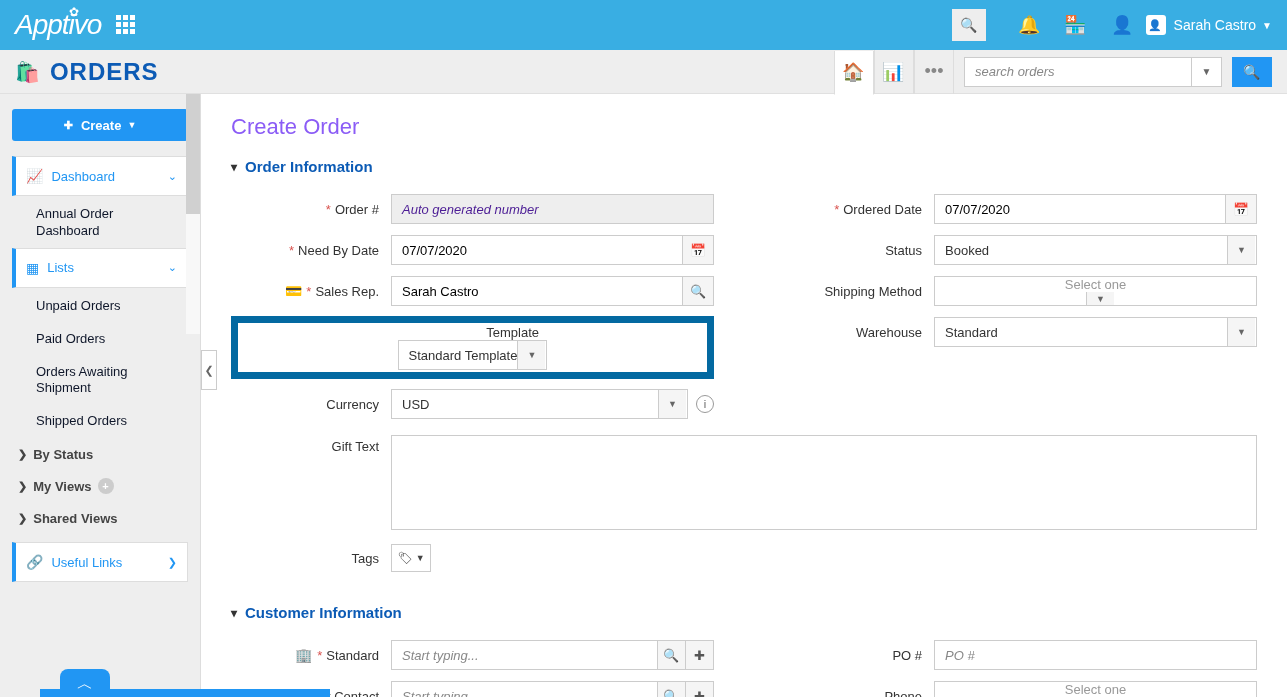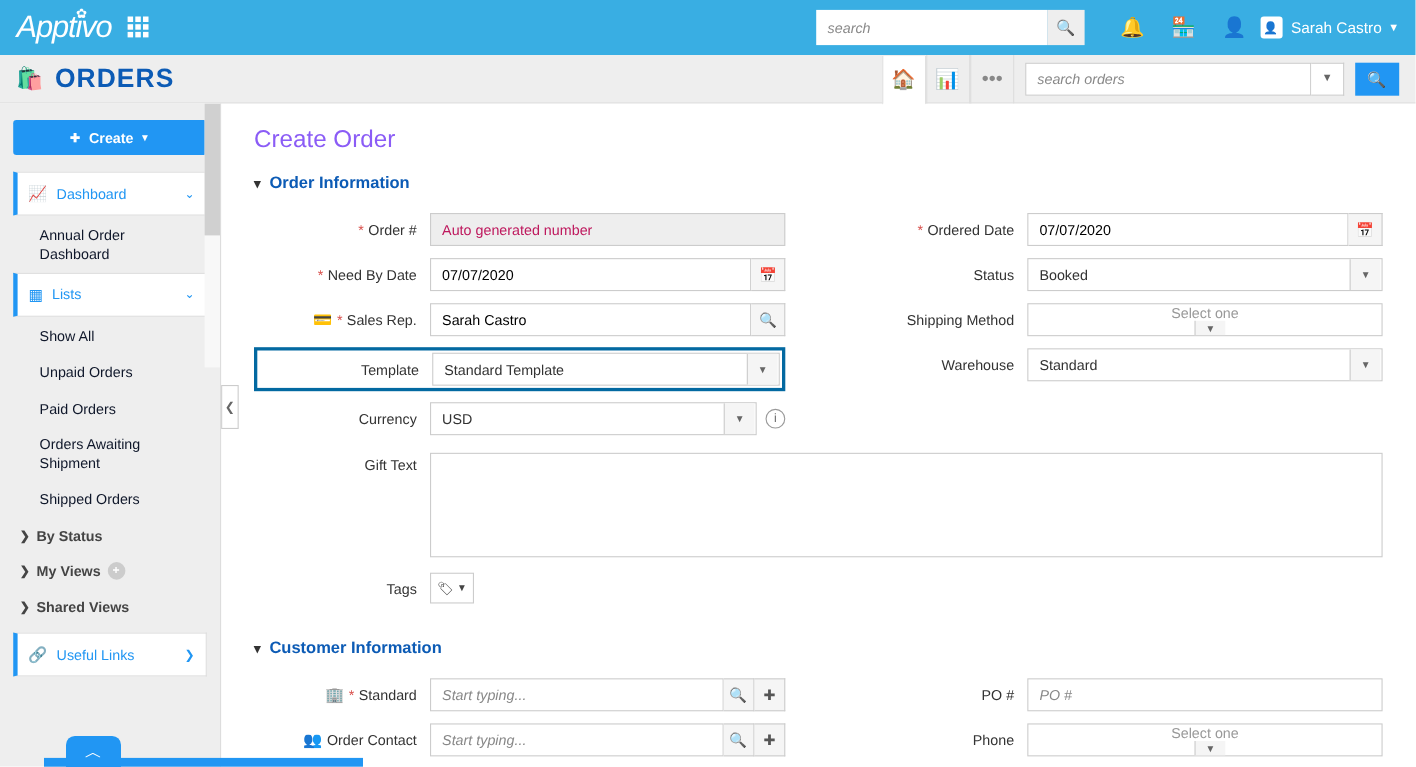--- a/index.html
+++ b/index.html
@@ -21,21 +21,21 @@
 .caret-down { margin-left: 6px; font-size: 10px; }
 
 
 .appbar { background: #eeeeee; height: 44px; display: flex; align-items: center; padding: 0 15px; border-bottom: 1px solid #e0e0e0; }
 .appbar .app-icon { color: #0c5bb5; font-size: 20px; margin-right: 10px; }
 .appbar .app-title { color: #0c5bb5; font-size: 24px; font-weight: 600; letter-spacing: 1px; }
 .appbar .spacer { flex: 1; }
 .appbar .tab { width: 40px; height: 44px; display: flex; align-items: center; justify-content: center; border-left: 1px solid #ddd; border-right: 1px solid #ddd; cursor: pointer; color: #888; font-size: 18px; }
 .appbar .tab.active { background: #fff; color: #0c5bb5; border-bottom: 1px solid #fff; position: relative; top: 1px; height: 44px; }
 .app-search { display: flex; margin-left: 10px; }
-.app-search input { width: 260px; height: 30px; border: 1px solid #ccc; padding: 0 10px; font-size: 13px; outline: none; }
+.app-search input { width: 228px; height: 30px; border: 1px solid #ccc; padding: 0 10px; font-size: 13px; outline: none; }
 .app-search .dd-btn { width: 30px; height: 30px; background: #fff; border: 1px solid #ccc; border-left: none; cursor: pointer; font-size: 10px; color: #666; }
 .app-search .search-btn { width: 40px; height: 30px; background: #2196f3; border: none; margin-left: 10px; cursor: pointer; color: #fff; font-size: 14px; }
 
 
 .layout { display: flex; height: calc(100vh - 94px); }
 .sidebar { width: 201px; background: #eeeeee; padding: 15px 12px; border-right: 1px solid #ddd; position: relative; overflow-y: auto; }
 .scroll-track { position: absolute; right: 0; top: 0; width: 14px; height: 240px; background: #f8f8f8; }
 .scroll-thumb { width: 14px; height: 120px; background: #d0d0d0; }
 .collapser { position: absolute; left: 201px; top: 350px; width: 16px; height: 40px; background: #fff; border: 1px solid #ccc; display: flex; align-items: center; justify-content: center; cursor: pointer; font-size: 11px; color: #666; z-index: 10; }
 
@@ -62,28 +62,28 @@
 
 .form-cols { display: flex; gap: 60px; }
 .form-col { flex: 1; max-width: 520px; }
 .form-row { display: flex; align-items: center; margin-bottom: 9px; min-height: 32px; }
 .form-row.tall { align-items: flex-start; }
 .form-label { width: 160px; text-align: right; padding-right: 12px; color: #333; font-size: 13px; display: flex; justify-content: flex-end; align-items: center; gap: 4px; }
 .form-label .req { color: #d9534f; }
 .form-label .icn { color: #39aee3; font-size: 14px; }
 .form-ctl { flex: 1; display: flex; }
 .form-ctl input[type=text], .form-ctl .readonly, .form-ctl .select, .form-ctl textarea { width: 100%; height: 30px; border: 1px solid #ccc; padding: 0 10px; font-size: 13px; outline: none; background: #fff; }
-.form-ctl .readonly { background: #eeeeee; display: flex; align-items: center; color: #be185d; }
+.form-ctl .readonly { background: #eeeeee; display: flex; align-items: center; color: #4c1d95; font-style: italic; }
 .form-ctl .select { display: flex; align-items: center; justify-content: space-between; cursor: pointer; background:#fff; }
 .form-ctl .select.ph { color: #999; flex-direction: column; }
 .form-ctl .select .dd { width: 28px; height: 28px; margin-right: -9px; background: #f5f5f5; border-left: 1px solid #ccc; display: flex; align-items: center; justify-content: center; font-size: 9px; color: #666; }
 .form-ctl .addon { width: 34px; height: 30px; background: #f5f5f5; border: 1px solid #ccc; border-left: none; display: flex; align-items: center; justify-content: center; cursor: pointer; color: #555; font-size: 13px; }
 .info-icon { margin-left: 8px; width: 18px; height: 18px; border: 1px solid #999; border-radius: 50%; display: flex; align-items: center; justify-content: center; font-size: 11px; color: #666; cursor: pointer; }
 .tag-btn { width: 40px; height: 28px; border: 1px solid #ccc; background: #fff; display: flex; align-items: center; justify-content: center; cursor: pointer; font-size: 12px; color: #444; gap: 3px; }
-.highlight-box { border: 3px solid #0369a1; padding: 2px; }
+.highlight-box { border: 7px solid #0369a1; padding: 2px; flex-direction: column; }
 input::placeholder { color: #888; font-style: italic; }
 .gift-text-wrap { flex: 1; }
 </style>
 </head>
 <body>
 
 <div class="topbar">
   <div class="brand">Apptivo</div>
   <div class="apps-grid">
     <span></span>
@@ -91,21 +91,20 @@
       <span></span>
       <span></span>
       <span></span>
       <span></span>
       <span></span>
       <span></span>
       <span></span>
   </div>
   <div class="spacer"></div>
   <div class="top-search">
-    <input type="text" placeholder="search" style="">
     <button><span>🔍</span></button>
   </div>
   <span class="top-icon">🔔</span>
   <span class="top-icon">🏪</span>
   <span class="top-icon">👤</span>
   <div class="user">
     <span class="avatar">👤</span>
     <span>Sarah Castro</span>
     <span class="caret-down">▼</span>
   </div>
@@ -152,21 +151,20 @@
     </div>
     <div class="side-sub">Annual Order Dashboard</div>
 
     <div class="side-item active">
       <span class="lbl">
           <span class="icn">▦</span>
           <span>Lists</span>
         </span>
       <span style="font-size:11px;">⌄</span>
     </div>
-    <div class="side-sub">Show All</div>
     <div class="side-sub">Unpaid Orders</div>
     <div class="side-sub">Paid Orders</div>
     <div class="side-sub">Orders Awaiting Shipment</div>
     <div class="side-sub">Shipped Orders</div>
 
     <div class="side-head">
         <span class="chev">❯</span>
         <span>By Status</span>
       </div>
     <div class="side-head">

